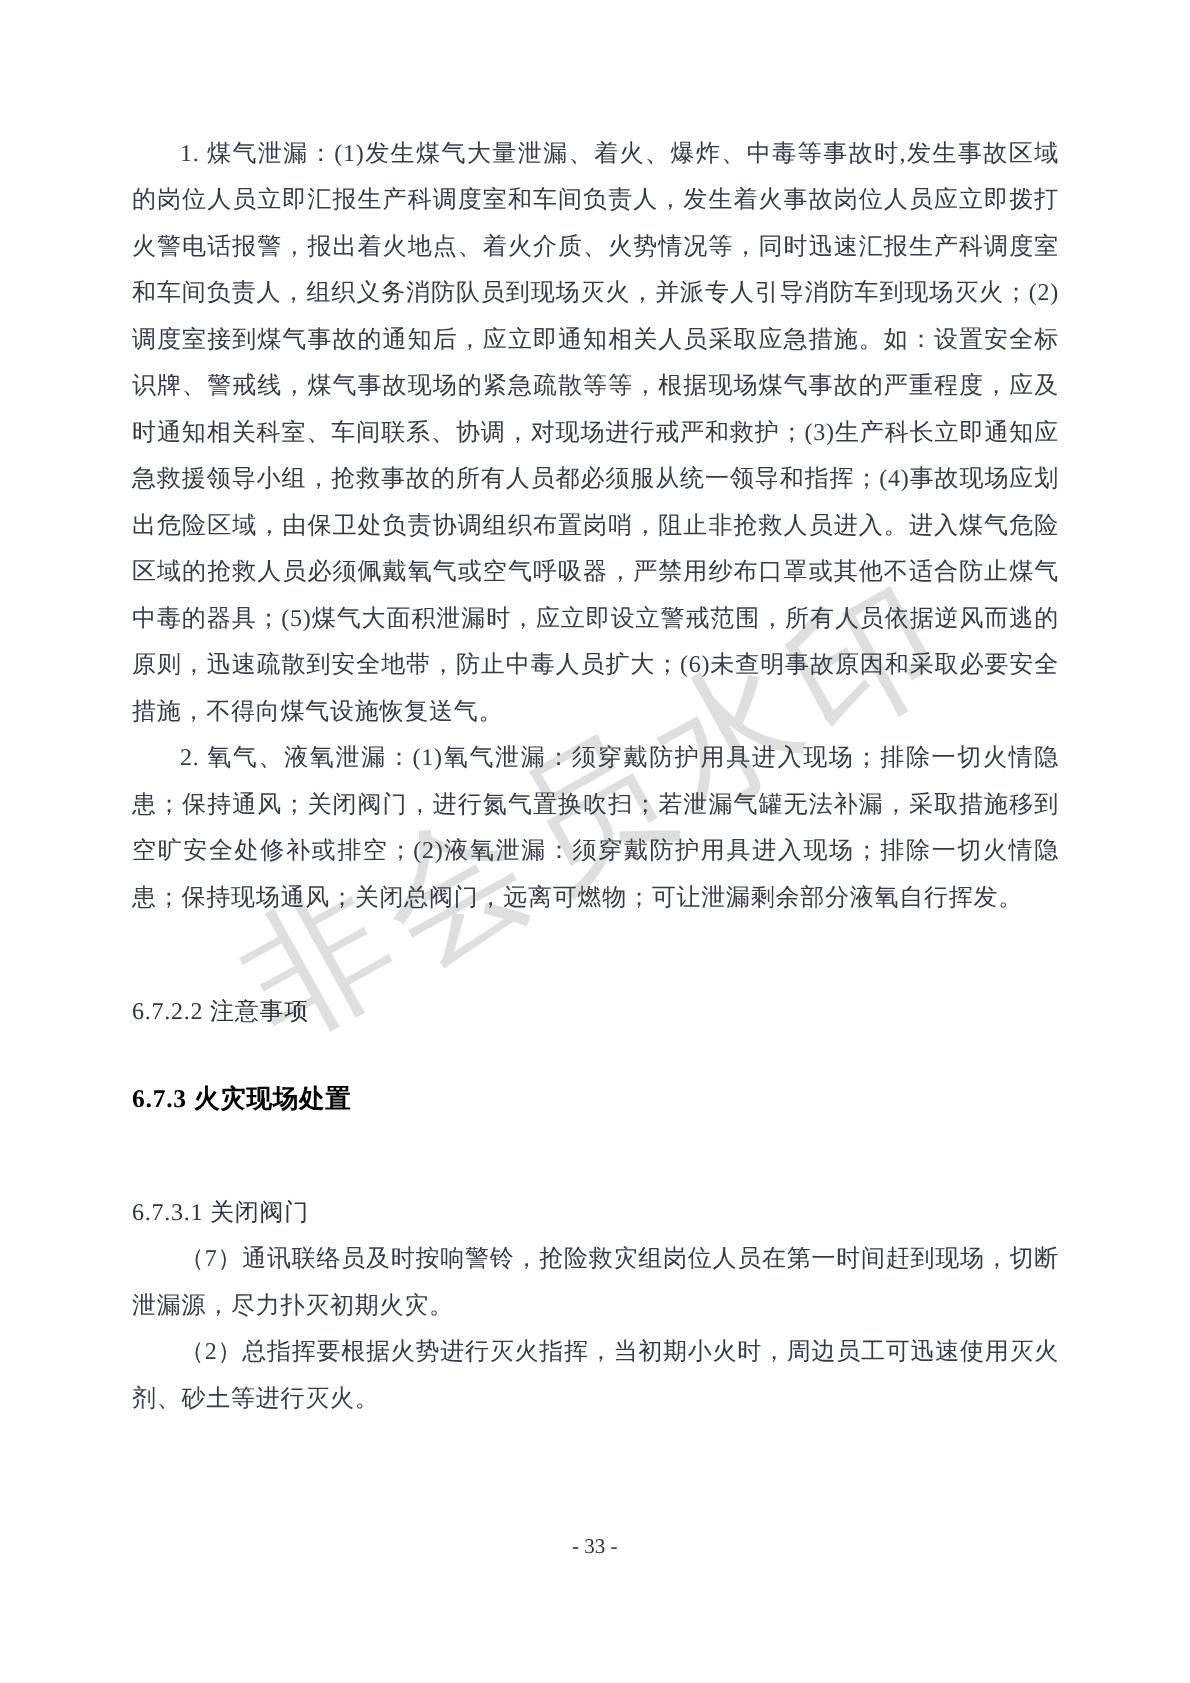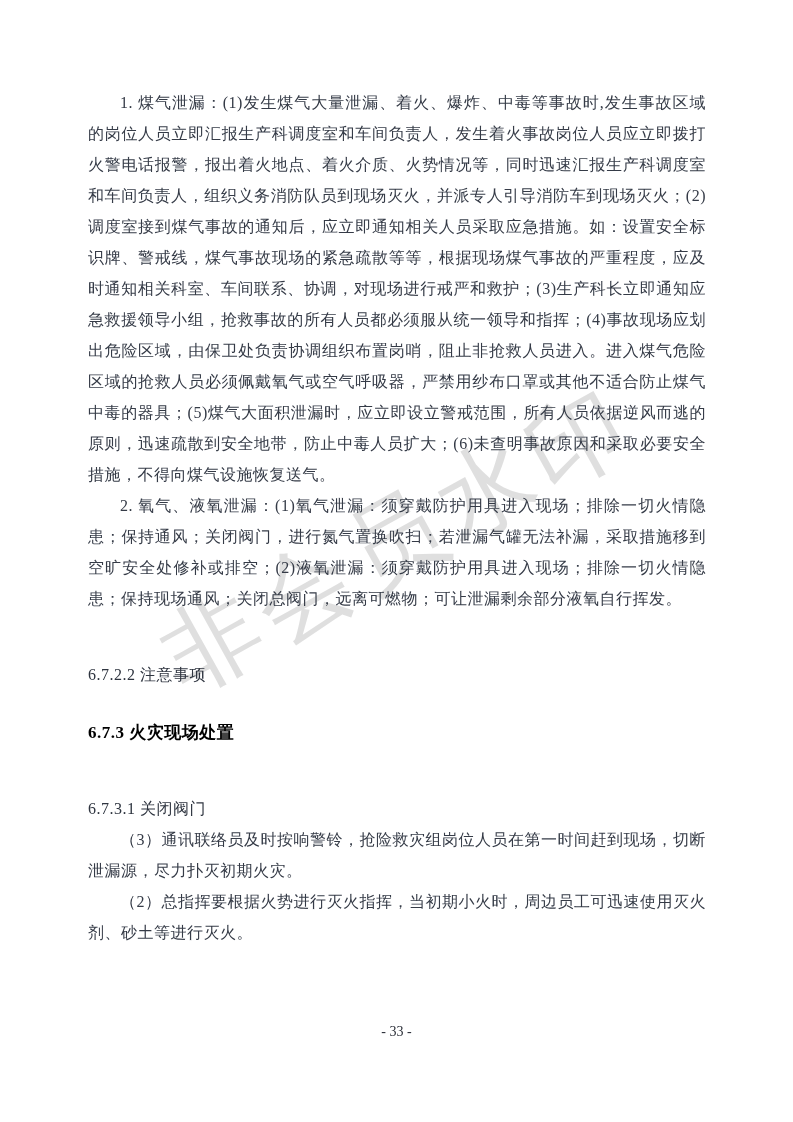--- a/index.html
+++ b/index.html
@@ -82,21 +82,21 @@
 <div class="page">
 
   <div class="watermark">非会员水印</div>
 
   <main class="content">
     <p class="body">1. 煤气泄漏：(1)发生煤气大量泄漏、着火、爆炸、中毒等事故时,发生事故区域的岗位人员立即汇报生产科调度室和车间负责人，发生着火事故岗位人员应立即拨打火警电话报警，报出着火地点、着火介质、火势情况等，同时迅速汇报生产科调度室和车间负责人，组织义务消防队员到现场灭火，并派专人引导消防车到现场灭火；(2)调度室接到煤气事故的通知后，应立即通知相关人员采取应急措施。如：设置安全标识牌、警戒线，煤气事故现场的紧急疏散等等，根据现场煤气事故的严重程度，应及时通知相关科室、车间联系、协调，对现场进行戒严和救护；(3)生产科长立即通知应急救援领导小组，抢救事故的所有人员都必须服从统一领导和指挥；(4)事故现场应划出危险区域，由保卫处负责协调组织布置岗哨，阻止非抢救人员进入。进入煤气危险区域的抢救人员必须佩戴氧气或空气呼吸器，严禁用纱布口罩或其他不适合防止煤气中毒的器具；(5)煤气大面积泄漏时，应立即设立警戒范围，所有人员依据逆风而逃的原则，迅速疏散到安全地带，防止中毒人员扩大；(6)未查明事故原因和采取必要安全措施，不得向煤气设施恢复送气。</p>
     <p class="body">2. 氧气、液氧泄漏：(1)氧气泄漏：须穿戴防护用具进入现场；排除一切火情隐患；保持通风；关闭阀门，进行氮气置换吹扫；若泄漏气罐无法补漏，采取措施移到空旷安全处修补或排空；(2)液氧泄漏：须穿戴防护用具进入现场；排除一切火情隐患；保持现场通风；关闭总阀门，远离可燃物；可让泄漏剩余部分液氧自行挥发。</p>
     <p class="sub-heading">6.7.2.2 注意事项</p>
     <p class="heading">6.7.3 火灾现场处置</p>
     <p class="sub-heading">6.7.3.1 关闭阀门</p>
-    <p class="body">（3）通讯联络员及时按响警铃，抢险救灾组岗位人员在第一时间赶到现场，切断泄漏源，尽力扑灭初期火灾。</p>
+    <p class="body">（7）通讯联络员及时按响警铃，抢险救灾组岗位人员在第一时间赶到现场，切断泄漏源，尽力扑灭初期火灾。</p>
     <p class="body">（2）总指挥要根据火势进行灭火指挥，当初期小火时，周边员工可迅速使用灭火剂、砂土等进行灭火。</p>
   </main>
 
   <footer class="footer">
     <span>- 33 -</span>
   </footer>
 
 </div>
 
 </body></html>

